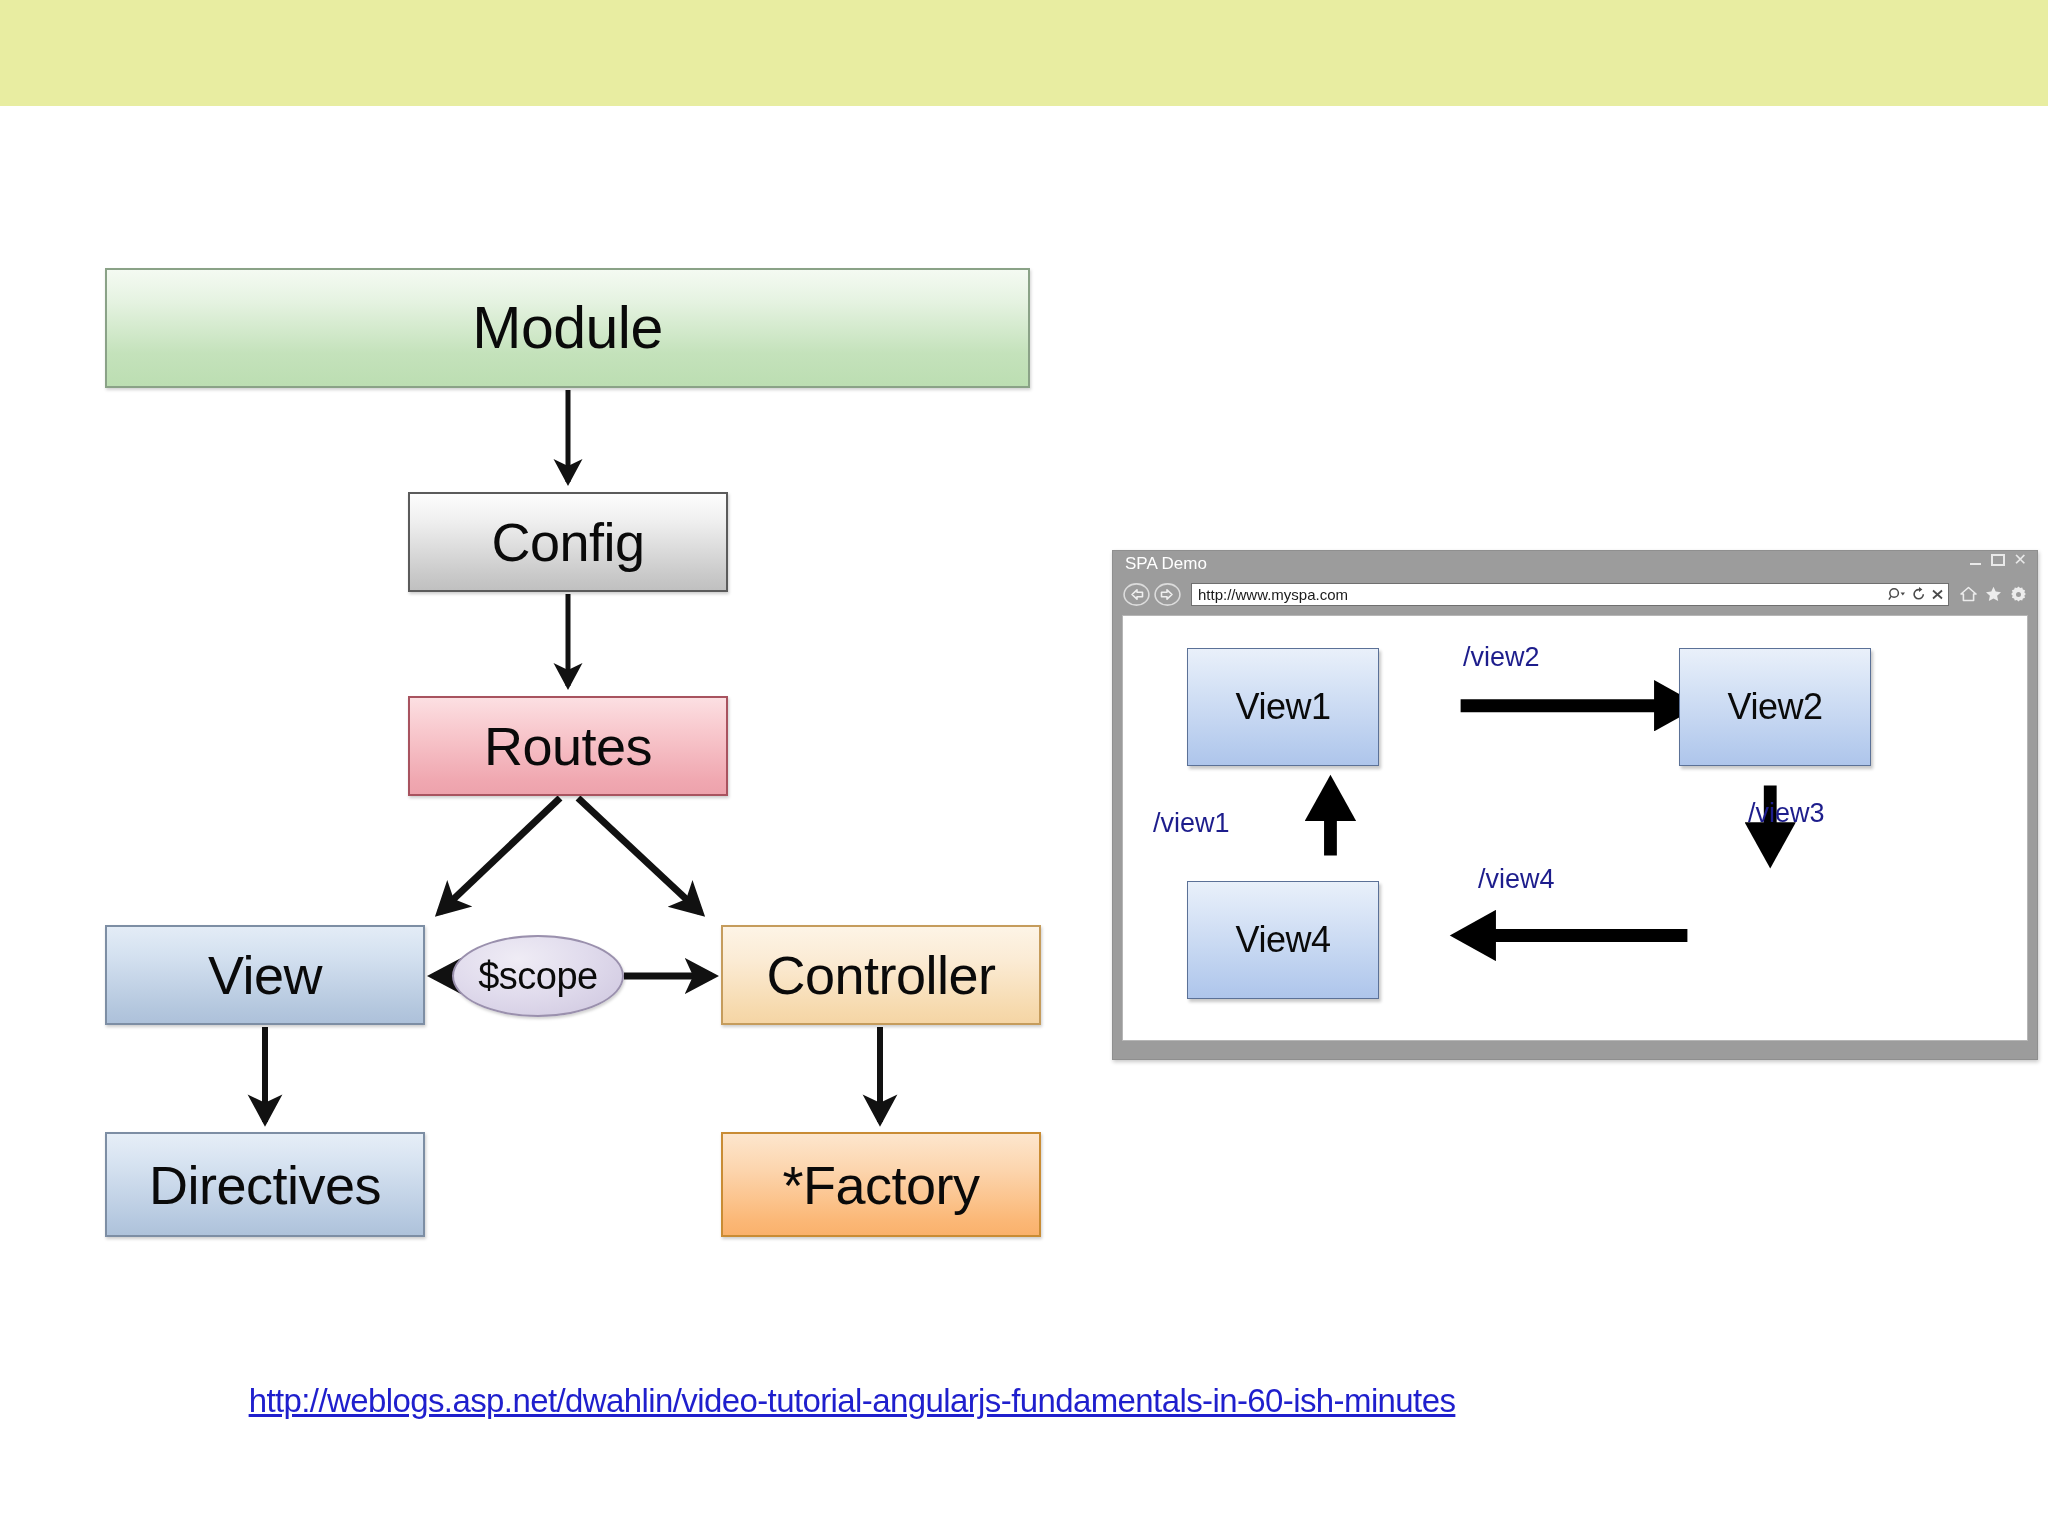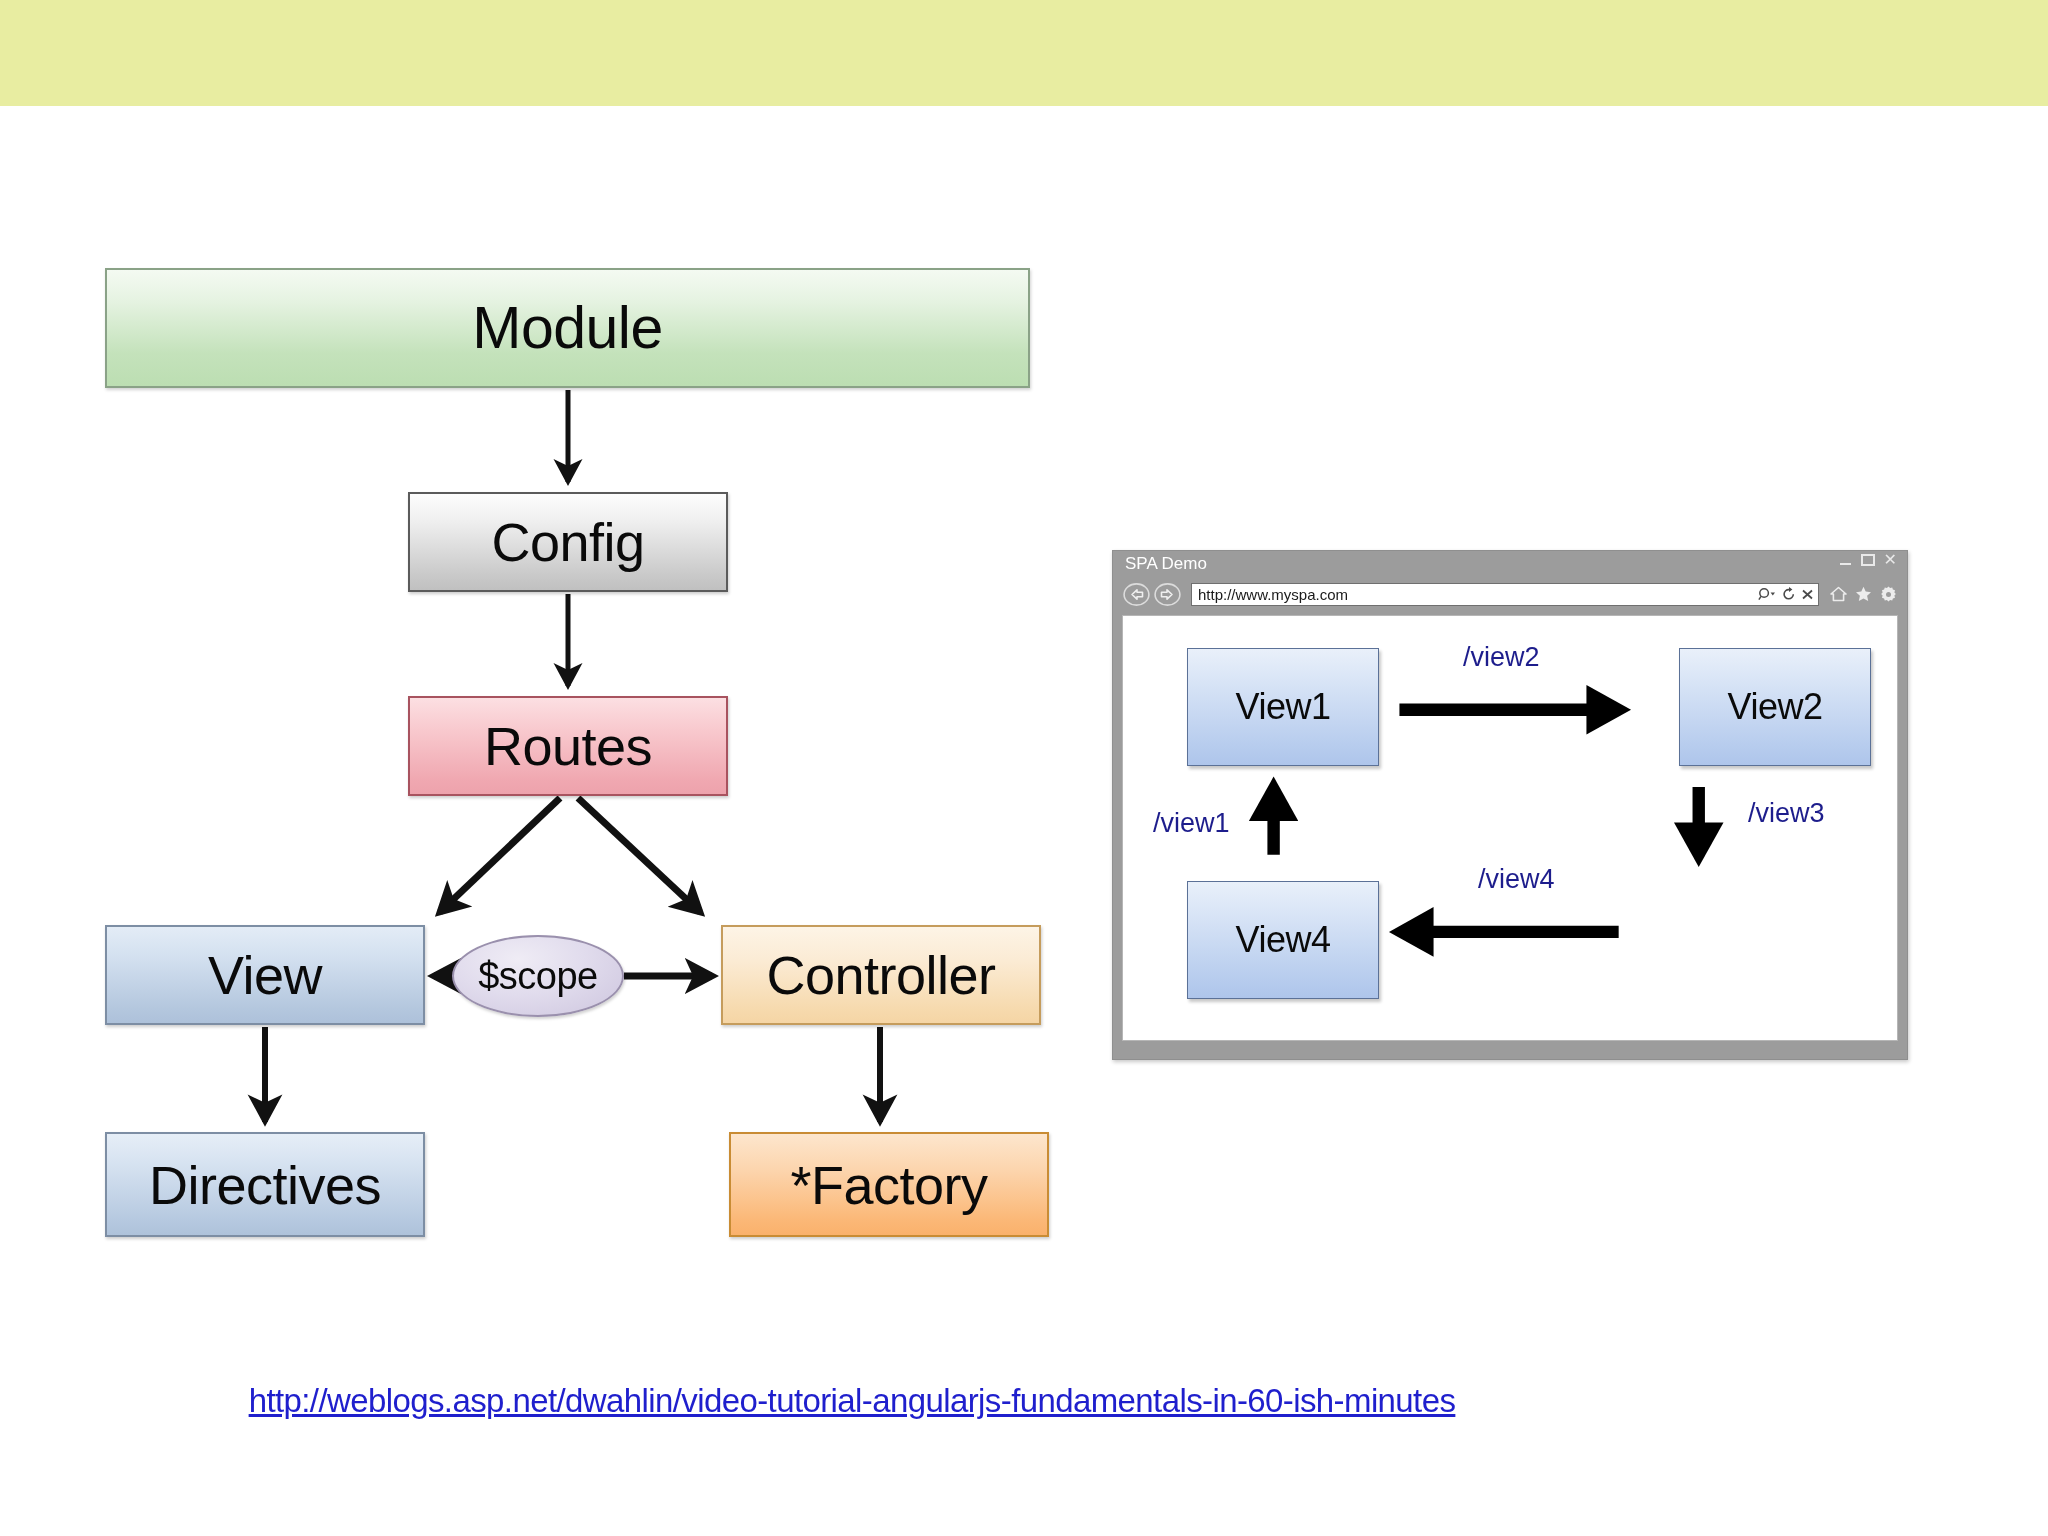--- a/index.html
+++ b/index.html
@@ -109,21 +109,20 @@
   }
 
   
   #node-factory {
     left: 721px; top: 1132px;
     width: 320px; height: 105px;
     background: linear-gradient(to bottom, #fde6cd 0%, #fcd5ae 35%, #fbb877 85%, #fab16c 100%);
     border: 2px solid #c98c34;
     font-size: 54px;
     box-shadow: 1px 2px 3px rgba(0,0,0,0.2);
-    margin-left: 8px;
   }
 
   
   #node-scope {
     left: 452px; top: 935px;
     width: 172px; height: 82px;
     border-radius: 50%;
     background: radial-gradient(ellipse at 38% 28%, #efecf5 0%, #e1dced 45%, #cdc5de 100%);
     border: 2px solid #9a90ad;
     font-size: 38px;
@@ -136,21 +135,21 @@
     left: 0; top: 0;
     width: 1080px;
     height: 1300px;
     pointer-events: none;
   }
 
   
   #spa-window {
     position: absolute;
     left: 1112px; top: 550px;
-    width: 796px; height: 510px;
+    width: 926px; height: 510px;
     background: #9c9c9c;
     border: 1px solid #8f8f8f;
     box-sizing: border-box;
     box-shadow: 1px 2px 4px rgba(0,0,0,0.22);
   }
 
   #spa-titlebar {
     position: absolute;
     left: 0; top: 0;
     width: 100%; height: 26px;

